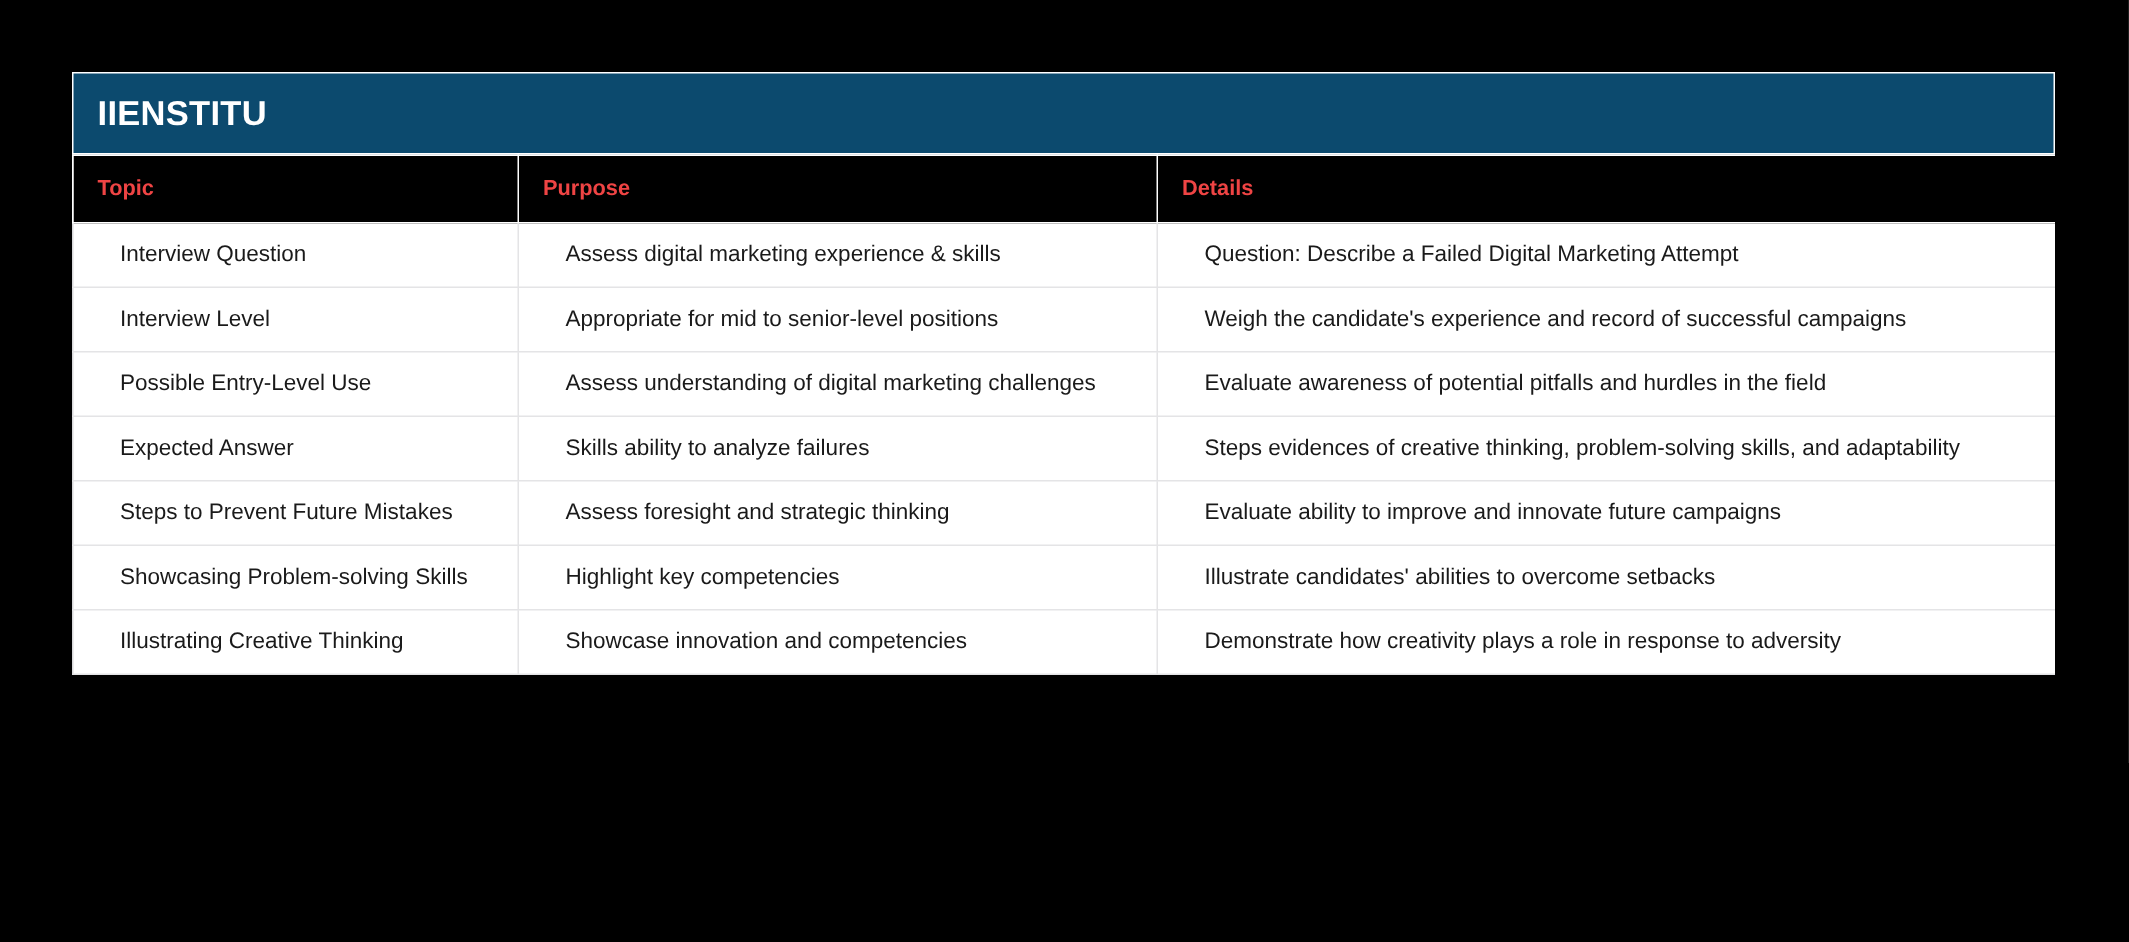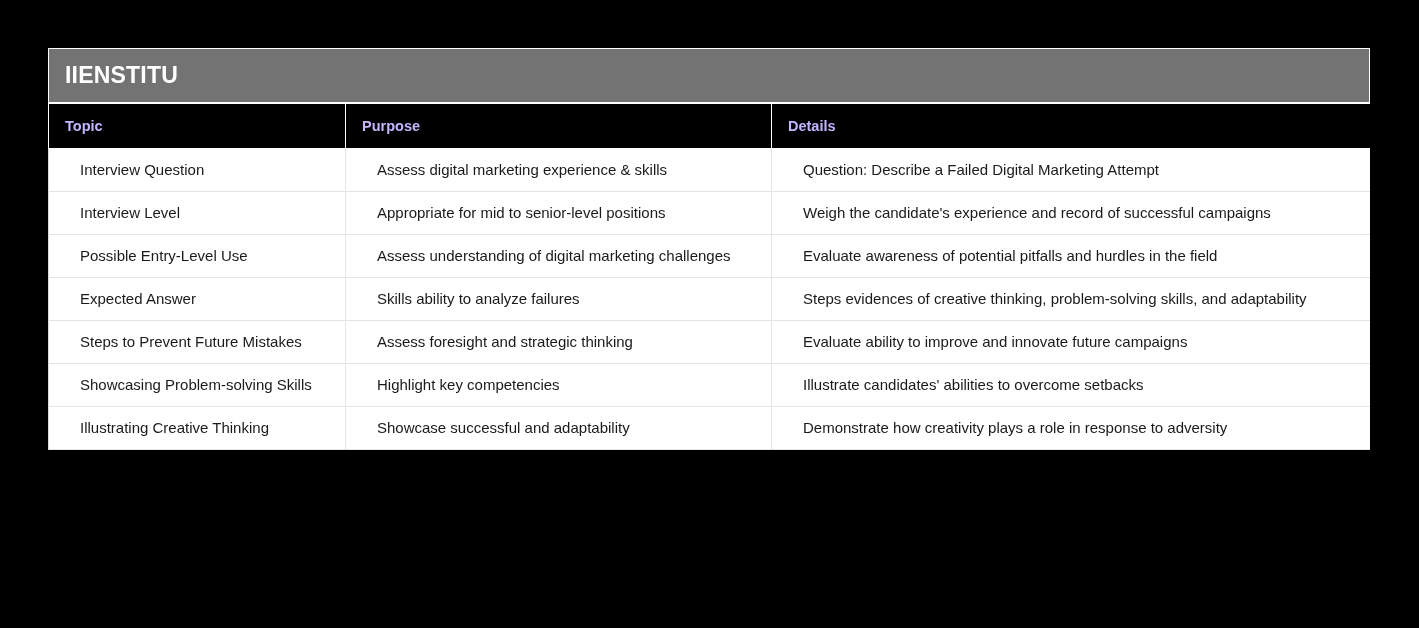--- a/index.html
+++ b/index.html
@@ -30,21 +30,21 @@
     top: 48px;
     width: 1322px;
     height: 528px;
     overflow: hidden;
     box-sizing: border-box;
   }
 
   .brand-bar {
     box-sizing: border-box;
     height: 55px;
-    background: #737373;
+    background: #0c4a6e;
     border: 1px solid #ffffff;
     display: flex;
     align-items: center;
     padding: 0 0 0 16px;
   }
 
   .brand-title {
     color: #ffffff;
     font-size: 23px;
     font-weight: bold;
@@ -60,21 +60,21 @@
     background: #ffffff;
   }
 
   table.data-table col.col-topic   { width: 297px; }
   table.data-table col.col-purpose { width: 426px; }
   table.data-table col.col-details { width: 599px; }
 
   thead th {
     box-sizing: border-box;
     background: #000000;
-    color: #c4b5fd;
+    color: #ef4444;
     font-size: 14.5px;
     font-weight: bold;
     text-align: left;
     padding: 0 16px;
     height: 45px;
     border-left: 1px solid #ffffff;
     border-right: 1px solid #ffffff;
     border-top: 1px solid #ffffff;
     border-bottom: 1px solid #ffffff;
     white-space: nowrap;
@@ -160,20 +160,20 @@
           <td class="cell-purpose">Assess foresight and strategic thinking</td>
           <td class="cell-details">Evaluate ability to improve and innovate future campaigns</td>
         </tr>
         <tr>
           <td class="cell-topic">Showcasing Problem-solving Skills</td>
           <td class="cell-purpose">Highlight key competencies</td>
           <td class="cell-details">Illustrate candidates' abilities to overcome setbacks</td>
         </tr>
         <tr>
           <td class="cell-topic">Illustrating Creative Thinking</td>
-          <td class="cell-purpose">Showcase successful and adaptability</td>
+          <td class="cell-purpose">Showcase innovation and competencies</td>
           <td class="cell-details">Demonstrate how creativity plays a role in response to adversity</td>
         </tr>
       </tbody>
     </table>
 
   </div>
 </div>
 
 </body></html>

